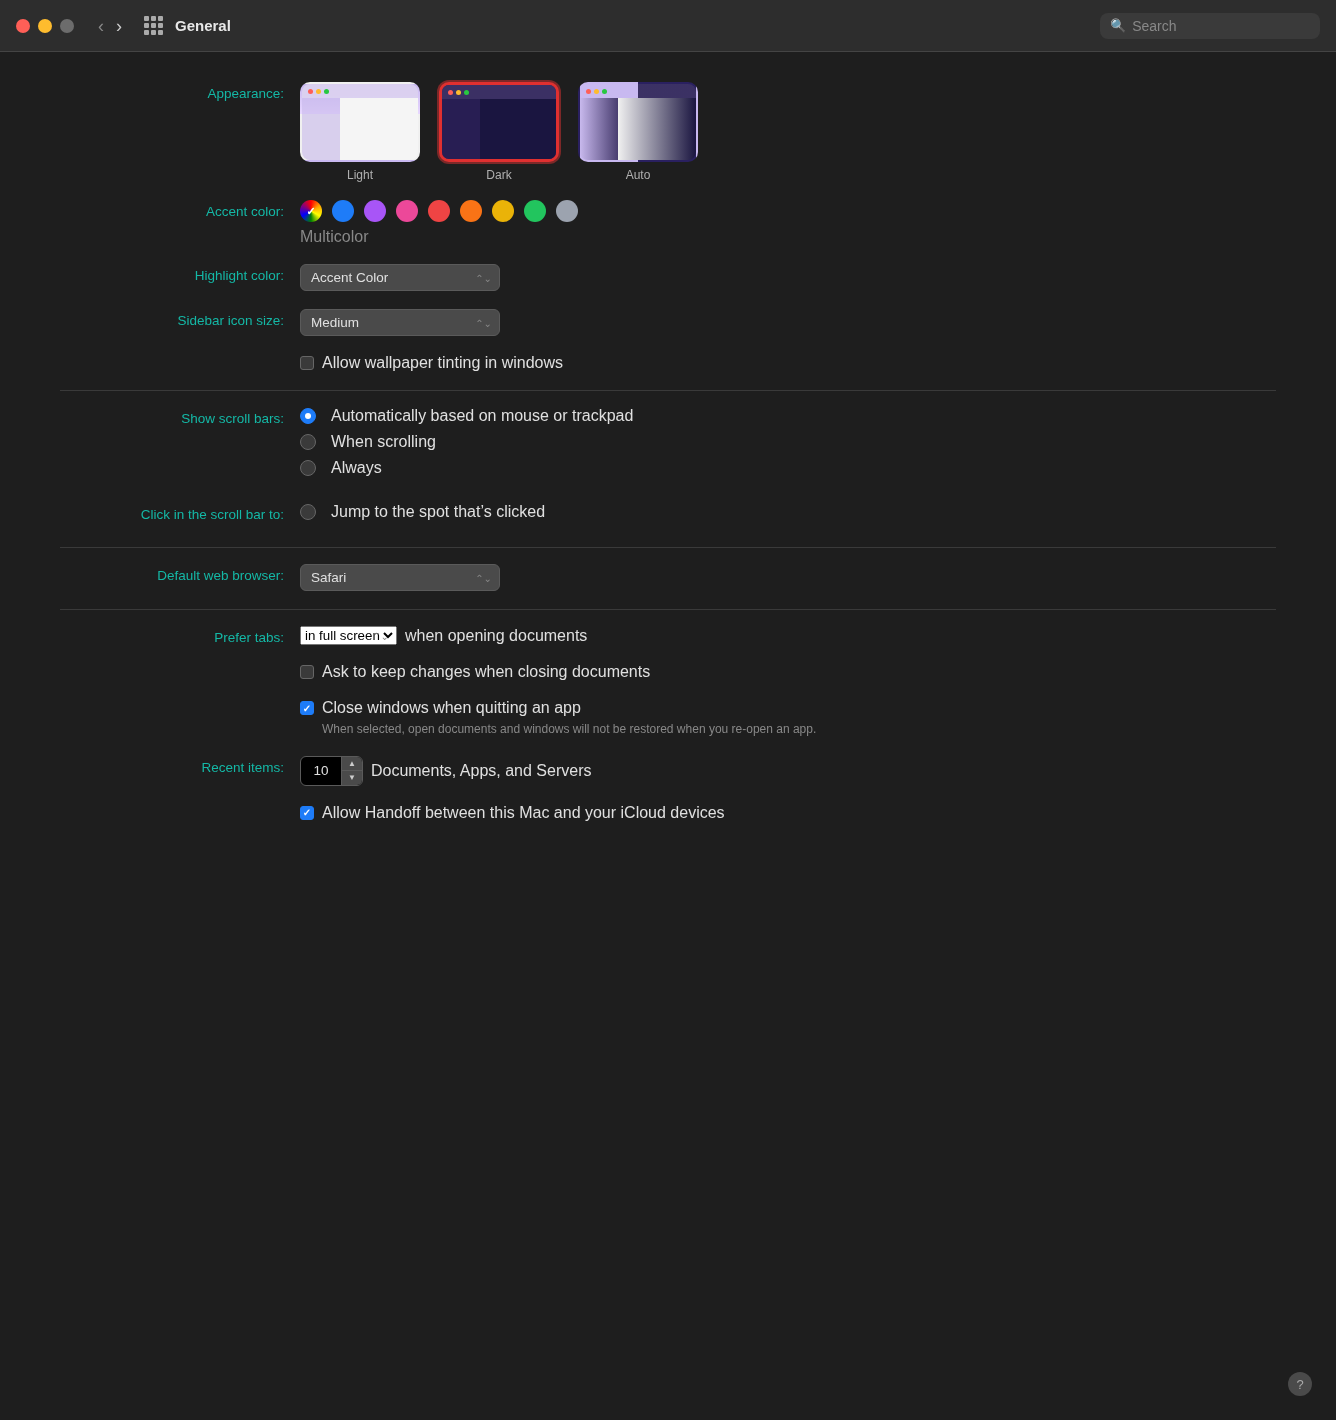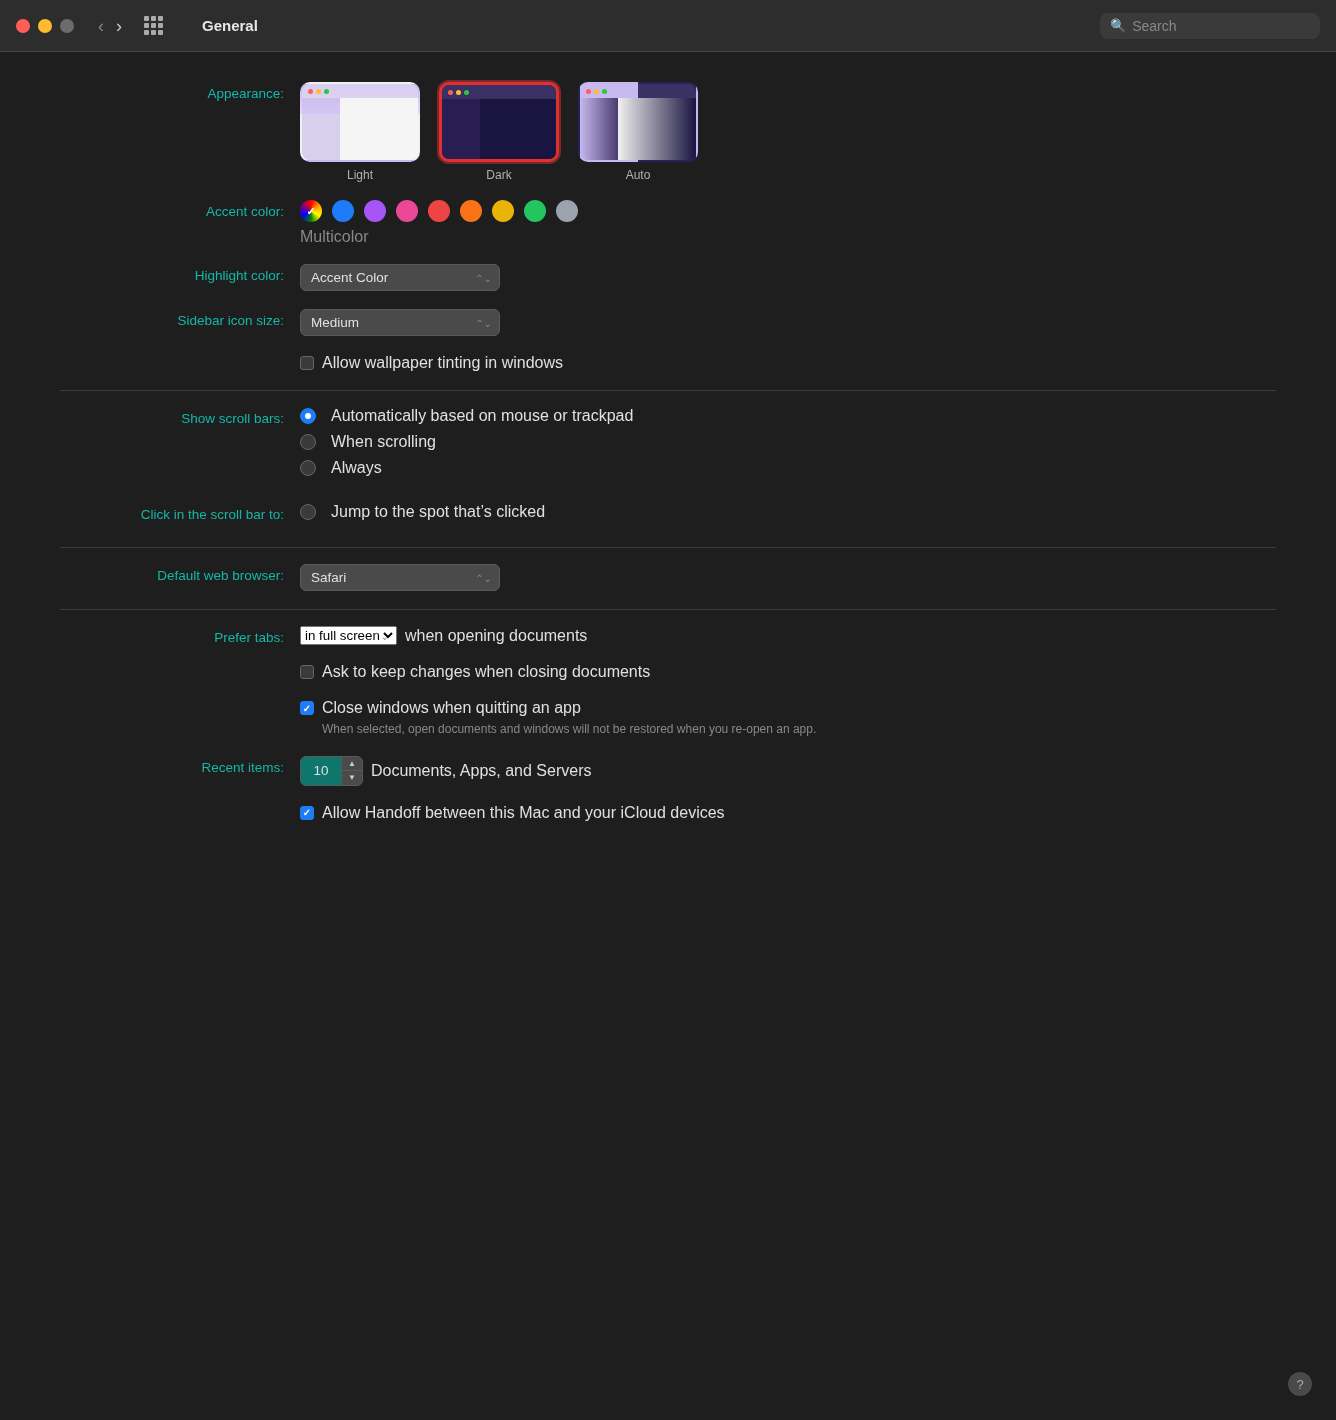--- a/index.html
+++ b/index.html
@@ -72,21 +72,20 @@
       height: 5px;
       background: #aaa;
       border-radius: 1px;
     }
 
     .window-title {
       font-size: 15px;
       font-weight: 600;
       color: #e8e8e8;
       flex: 1;
-      margin-left: 27px;
     }
 
     .search-bar {
       display: flex;
       align-items: center;
       background: #3a3a3a;
       border-radius: 8px;
       padding: 5px 10px;
       gap: 6px;
       width: 220px;
@@ -415,21 +414,21 @@
     
     .stepper-wrapper {
       display: flex;
       align-items: center;
       gap: 8px;
     }
 
     .stepper {
       display: flex;
       align-items: center;
-      background: #0f766e;
+      background: #000000;
       border-radius: 6px;
       border: 1px solid #5a5a5a;
       overflow: hidden;
     }
 
     .stepper-value {
       padding: 4px 12px;
       font-size: 13.5px;
       color: #e0e0e0;
       min-width: 40px;

